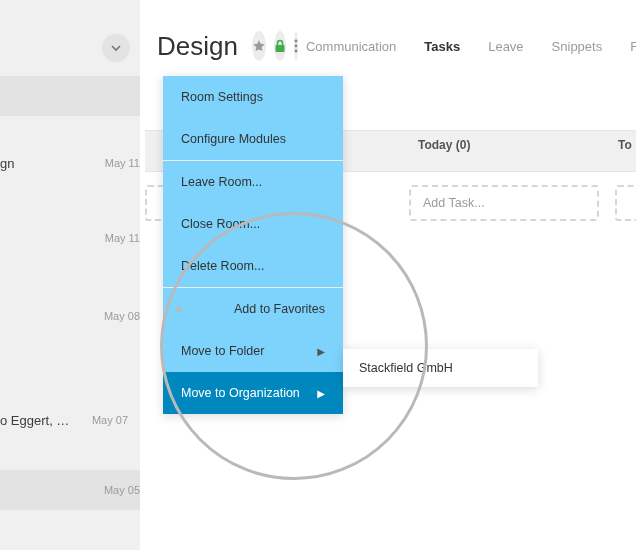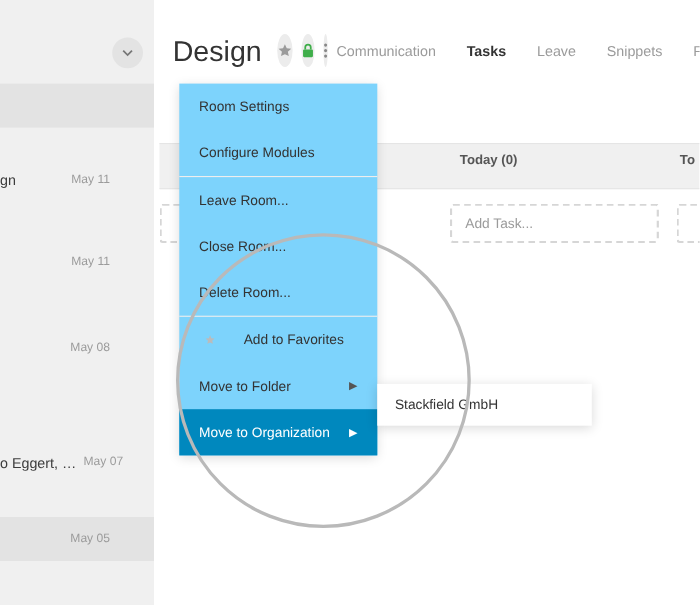--- a/index.html
+++ b/index.html
@@ -3,21 +3,21 @@
   <meta charset="utf-8">
   <style>
     * { margin:0; padding:0; box-sizing:border-box; font-family: -apple-system, BlinkMacSystemFont, "Segoe UI", Arial, sans-serif; }
     body { background:#fff; width:636px; height:550px; overflow:hidden; position:relative; }
     .app { position:absolute; inset:0; }
 
     
     .sidebar { position:absolute; left:0; top:0; bottom:0; width:140px; background:#f0f0f0; }
     .sb-chev { position:absolute; top:34px; right:10px; width:28px; height:28px; border-radius:50%; background:#e3e3e3; display:flex; align-items:center; justify-content:center; }
     .sb-band { position:absolute; left:0; right:0; height:40px; background:#e3e3e3; }
-    .sb-row { position:absolute; left:0; right:16px; display:flex; align-items:center; justify-content:space-between; padding:0 24px 0 0; height:40px; }
+    .sb-row { position:absolute; left:0; right:0; display:flex; align-items:center; justify-content:space-between; padding:0 0 0 0; height:40px; }
     .sb-label { font-size:13px; color:#3c3c3c; white-space:nowrap; overflow:hidden; text-overflow:ellipsis; }
     .sb-date { font-size:11px; color:#9b9b9b; white-space:nowrap; }
 
     
     .header { position:absolute; left:145px; top:26px; right:0; height:40px; display:flex; align-items:center; }
     .room-title { font-size:26px; font-weight:300; color:#333; margin-right:14px;margin-left:12px; }
     .hicon { width:30px; height:30px; border-radius:50%; background:#ececec; display:flex; align-items:center; justify-content:center; margin-right:8px; }
     .hicon svg { display:block; }
     .tabs { margin-left:auto; display:flex; align-items:center; gap:28px; padding-right:6px; }
     .tab { font-size:13px; color:#9b9b9b; cursor:pointer; }
@@ -28,21 +28,21 @@
     .col-header { position:absolute; top:138px; font-size:12px; font-weight:600; color:#555; }
     .addtask { position:absolute; top:185px; height:36px; border:2px dashed #d6d6d6; border-radius:3px; font-size:12.5px; color:#9b9b9b; padding:9px 12px; background:#fff; }
 
     
     .dropdown { position:absolute; left:163px; top:76px; width:180px; background:#7dd3fc; box-shadow:0 2px 10px rgba(0,0,0,.15); }
     .dd-item { padding:14px 18px; font-size:12.5px; color:#333; display:flex; align-items:center; justify-content:space-between; cursor:pointer; }
     .dd-group + .dd-group { border-top:1px solid #eee; }
     .dd-item.hl { background:#0088be; color:#fff; }
     .dd-caret { font-size:10px; color:#555; }
     .dd-item.hl .dd-caret { color:#fff; }
-    .dd-item.fav { padding-left:10px; gap:24px; justify-content:center; }
+    .dd-item.fav { padding-left:10px; gap:24px; justify-content:space-between; }
     .dd-star { width:12px; display:flex; align-items:center; justify-content:center; }
 
     .submenu { position:absolute; left:343px; top:349px; width:195px; background:#fff; box-shadow:0 2px 10px rgba(0,0,0,.15); }
     .submenu .dd-item { padding:12px 16px; }
 
     
     .highlight-circle { position:absolute; top:212px; left:160px; width:268px; height:268px; border:3px solid #b9b9b9; border-radius:50%; pointer-events:none; }
   </style>
 </head>
 <body>

